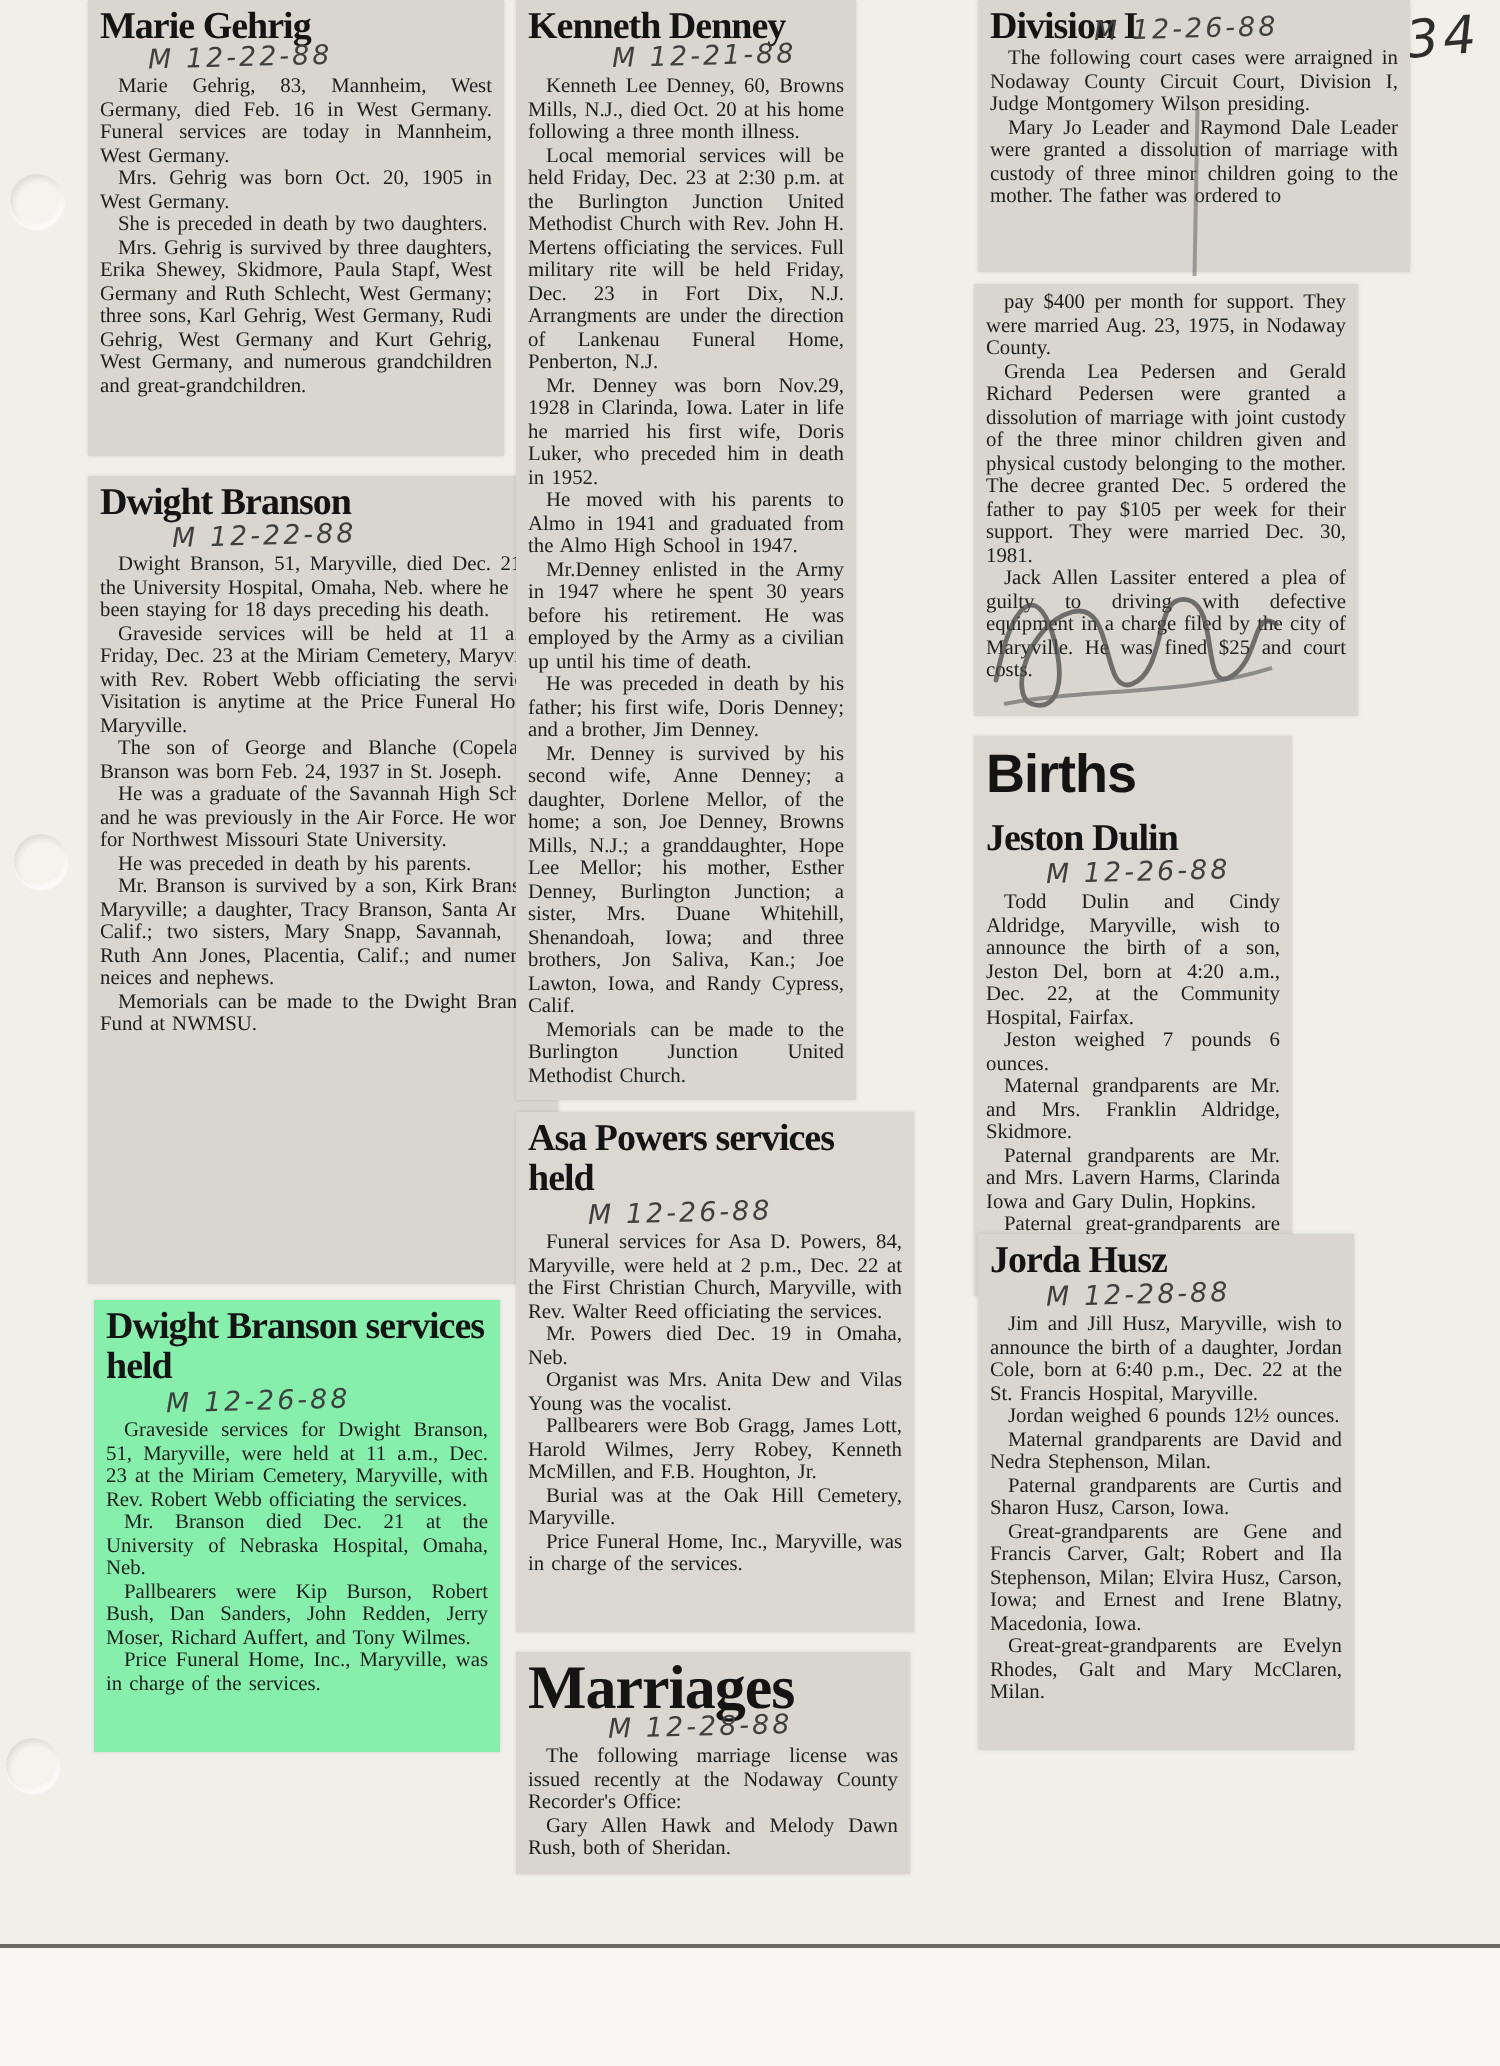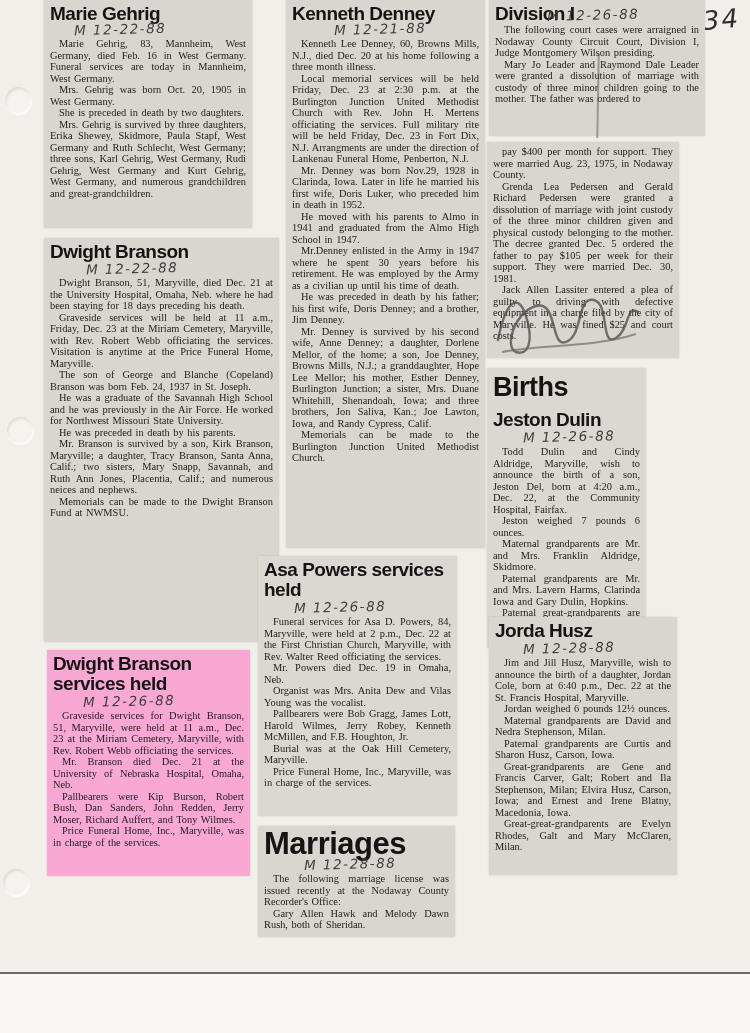--- a/index.html
+++ b/index.html
@@ -9,21 +9,21 @@
   
   .clip{
     position:absolute;
     background:#d9d6cf;
     box-sizing:border-box;
     padding:4px 6px 6px 6px;
     color:#1d1d1d;
     box-shadow:0 0 2px rgba(0,0,0,0.12);
   }
   .head{
-    font-family:Liberation Sans, sans-serif;
+    font-family:Liberation Serif, serif;
     font-weight:700;
     font-size:19px;
     line-height:20px;
     letter-spacing:-0.5px;
     margin:0;
     color:#141414;
   }
   .sect{
     font-family:"Liberation Sans",sans-serif;
     font-weight:700;
@@ -49,22 +49,22 @@
     color:#3f3f3f;
     letter-spacing:1.5px;
     transform:rotate(-1.5deg);
     margin:-2px 0 2px 30px;
     white-space:nowrap;
   }
 
   
   .c-marie{left:44px;top:0px;width:208px;min-height:228px;}
   .c-dwight{left:44px;top:238px;width:235px;min-height:404px;}
-  .c-dwight2{left:47px;top:650px;width:203px;min-height:226px;background:#f9a8d4;}
-  .c-kenneth{left:258px;top:0px;width:199px;min-height:548px;margin-left:28px;}
+  .c-dwight2{left:47px;top:650px;width:203px;min-height:226px;background:#86efac;}
+  .c-kenneth{left:258px;top:0px;width:170px;min-height:548px;}
   .c-asa{left:258px;top:556px;width:199px;min-height:260px;background:#dbd8d1;}
   .c-marriages{left:258px;top:826px;width:197px;min-height:100px;}
   .c-div1{left:489px;top:0px;width:216px;min-height:136px;}
   .c-div2{left:487px;top:142px;width:192px;min-height:216px;}
   .c-births{left:487px;top:368px;width:159px;min-height:242px;background:#dbd8d1;}
   .c-jorda{left:489px;top:617px;width:188px;min-height:258px;}
 
   .ann-marie{margin-left:24px;margin-top:-4px;}
   .ann-dwight{margin-left:36px;margin-top:-3px;}
   .ann-ken{margin-left:42px;margin-top:-4px;}
@@ -144,21 +144,21 @@
         <p class="para">Mr. Branson died Dec. 21 at the University of Nebraska Hospital, Omaha, Neb.</p>
         <p class="para">Pallbearers were Kip Burson, Robert Bush, Dan Sanders, John Redden, Jerry Moser, Richard Auffert, and Tony Wilmes.</p>
         <p class="para">Price Funeral Home, Inc., Maryville, was in charge of the services.</p>
       </div>
   </article>
 
   <article class="clip c-kenneth">
     <h2 class="head">Kenneth Denney</h2>
     <div class="ann ann-ken">M 12-21-88</div>
     <div class="body">
-        <p class="para">Kenneth Lee Denney, 60, Browns Mills, N.J., died Dec. 20 at his home following a three month illness.</p>
+        <p class="para">Kenneth Lee Denney, 60, Browns Mills, N.J., died Oct. 20 at his home following a three month illness.</p>
         <p class="para">Local memorial services will be held Friday, Dec. 23 at 2:30 p.m. at the Burlington Junction United Methodist Church with Rev. John H. Mertens officiating the services. Full military rite will be held Friday, Dec. 23 in Fort Dix, N.J. Arrangments are under the direction of Lankenau Funeral Home, Penberton, N.J.</p>
         <p class="para">Mr. Denney was born Nov.29, 1928 in Clarinda, Iowa. Later in life he married his first wife, Doris Luker, who preceded him in death in 1952.</p>
         <p class="para">He moved with his parents to Almo in 1941 and graduated from the Almo High School in 1947.</p>
         <p class="para">Mr.Denney enlisted in the Army in 1947 where he spent 30 years before his retirement. He was employed by the Army as a civilian up until his time of death.</p>
         <p class="para">He was preceded in death by his father; his first wife, Doris Denney; and a brother, Jim Denney.</p>
         <p class="para">Mr. Denney is survived by his second wife, Anne Denney; a daughter, Dorlene Mellor, of the home; a son, Joe Denney, Browns Mills, N.J.; a granddaughter, Hope Lee Mellor; his mother, Esther Denney, Burlington Junction; a sister, Mrs. Duane Whitehill, Shenandoah, Iowa; and three brothers, Jon Saliva, Kan.; Joe Lawton, Iowa, and Randy Cypress, Calif.</p>
         <p class="para">Memorials can be made to the Burlington Junction United Methodist Church.</p>
       </div>
   </article>
 

